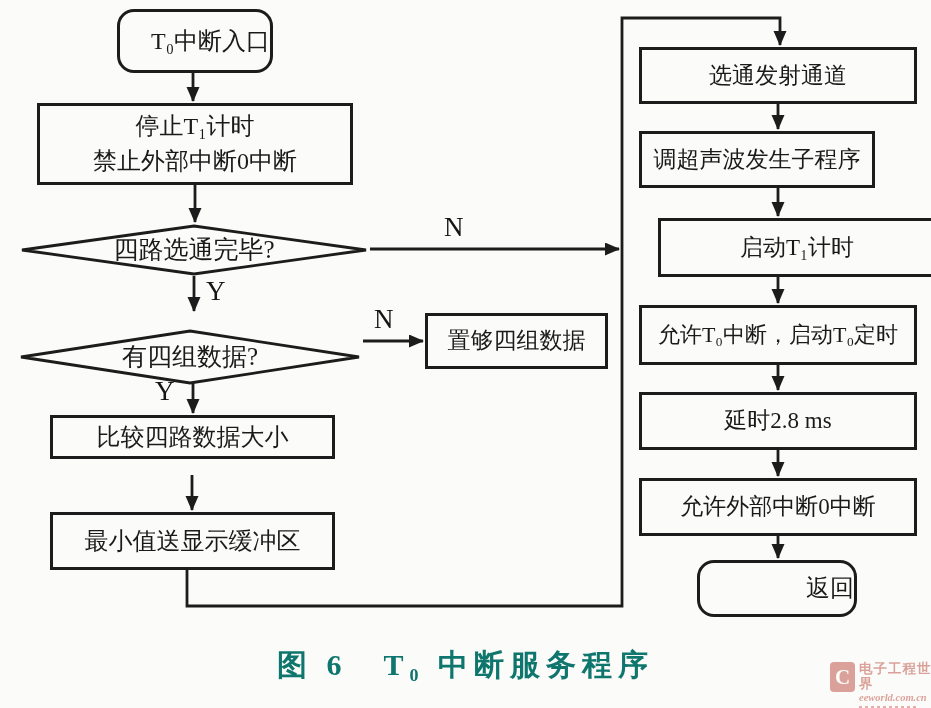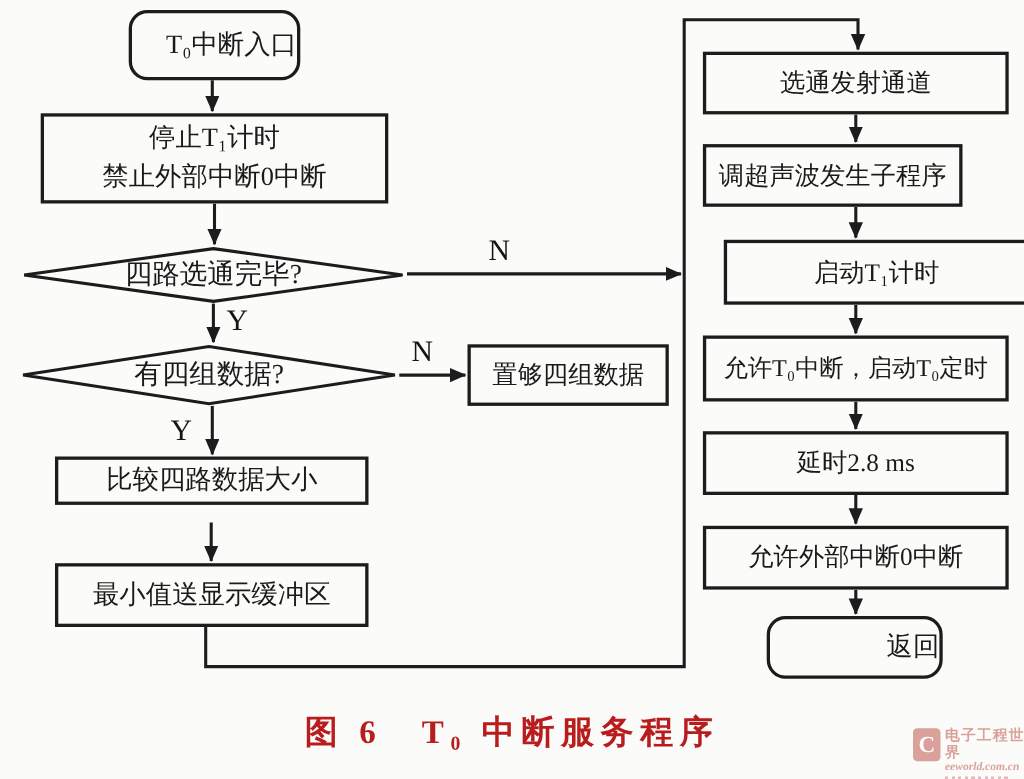--- a/index.html
+++ b/index.html
@@ -24,21 +24,21 @@
   }
   .diamond{background:transparent;}
   .diamond-outline{position:absolute;left:0;top:0;width:100%;height:100%;}
   .diamond-outline polygon{fill:#fbfbf9;stroke:#1c1c1c;stroke-width:2.8;}
   .diamond .node-text{position:relative;z-index:2;}
 
   
   .n-entry  {left:117px;top:9px;  width:156px;height:64px;font-size:24px;}
   .n-stop   {left:37px; top:103px;width:316px;height:82px;font-size:24px;}
   .n-dec1   {left:18px; top:224px;width:352px;height:52px;font-size:25px;}
-  .n-dec2   {left:17px; top:313px;width:346px;height:56px;font-size:25px;text-align:center;}
+  .n-dec2   {left:17px; top:329px;width:346px;height:56px;font-size:25px;text-align:center;}
   .n-set    {left:425px;top:313px;width:183px;height:56px;font-size:23px;}
   .n-compare{left:50px; top:415px;width:285px;height:44px;font-size:24px;}
   .n-min    {left:50px; top:512px;width:285px;height:58px;font-size:24px;}
   
   .n-rb1{left:639px;top:47px; width:278px;height:57px;font-size:23px;}
   .n-rb2{left:639px;top:131px;width:236px;height:57px;font-size:23px;}
   .n-rb3{left:658px;top:218px;width:278px;height:59px;font-size:23px;}
   .n-rb4{left:639px;top:305px;width:278px;height:60px;font-size:22px;}
   .n-rb5{left:639px;top:392px;width:278px;height:58px;font-size:23px;}
   .n-rb6{left:639px;top:478px;width:278px;height:58px;font-size:23px;}
@@ -48,21 +48,21 @@
     position:absolute;font-size:27px;color:#151515;
     font-family:"Liberation Serif","DejaVu Serif",serif;
   }
   .lbl-y1{left:206px;top:276px;}
   .lbl-y2{left:155px;top:376px;}
   .lbl-n1{left:444px;top:212px;}
   .lbl-n2{left:374px;top:304px;}
 
   .caption{
     position:absolute;left:0;top:645px;width:931px;text-align:center;
-    font-size:30px;font-weight:bold;letter-spacing:6px;color:#b91c1c;
+    font-size:30px;font-weight:bold;letter-spacing:6px;color:#0f766e;
   }
 
   .watermark{
     position:absolute;left:830px;top:662px;display:flex;gap:4px;
     opacity:.5;align-items:flex-start;
   }
   .wm-logo{
     width:30px;height:30px;background:#b94a3c;color:#fff;border-radius:4px;
     display:flex;align-items:center;justify-content:center;
     font-weight:bold;font-size:21px;

